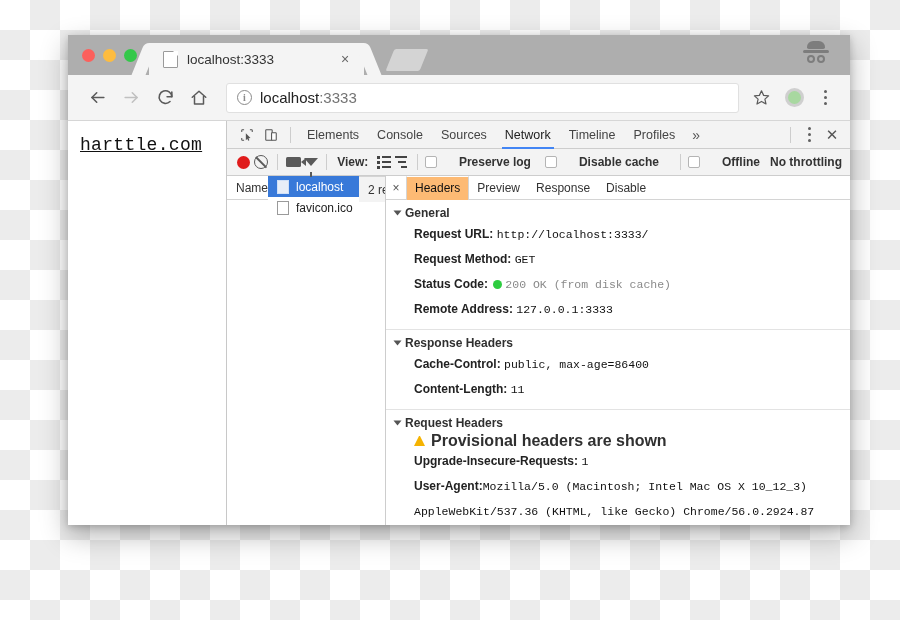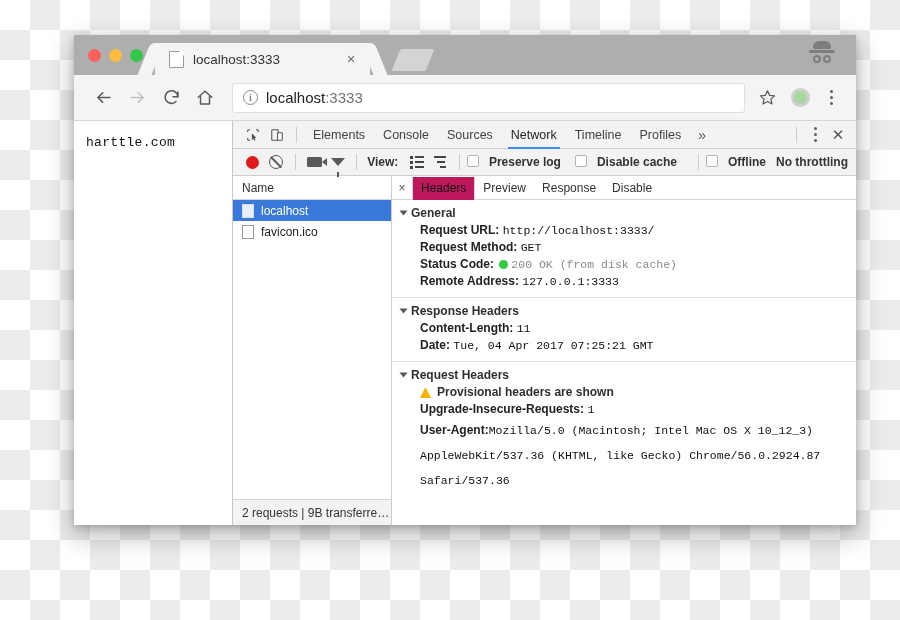--- a/index.html
+++ b/index.html
@@ -14,21 +14,21 @@
       linear-gradient(45deg, #ececec 25%, transparent 25%, transparent 75%, #ececec 75%, #ececec),
       linear-gradient(45deg, #ececec 25%, transparent 25%, transparent 75%, #ececec 75%, #ececec);
     background-size: 60px 60px;
     background-position: 0 0, 30px 30px;
     position: relative;
   }
 
   
   .browser-window {
     position: absolute;
-    left: 74px; top: 35px;
+    left: 68px; top: 35px;
     width: 782px; height: 490px;
     background: #fff;
     box-shadow: 0 10px 26px rgba(0,0,0,0.30), 0 2px 7px rgba(0,0,0,0.18);
     display: flex; flex-direction: column;
     overflow: hidden;
   }
 
   
   .tab-strip {
     height: 40px;
@@ -151,21 +151,21 @@
   
   .content-row { flex: 1; display: flex; min-height: 0; background: #fff; }
   .page-pane {
     width: 159px; flex: 0 0 159px;
     background: #fff;
     border-right: 1px solid #c8c8c8;
     padding: 14px 0 0 12px;
   }
   .page-text {
     font-family: "Liberation Mono", monospace;
-    font-size: 13px; color: #111; letter-spacing: 0.3px;
+    font-size: 18px; color: #111; letter-spacing: 0.3px; text-decoration: underline;
   }
 
   
   .devtools { flex: 1; display: flex; flex-direction: column; min-width: 0; background: #fff; }
 
   .dt-toolbar {
     height: 28px; flex: 0 0 28px;
     background: #f3f3f3;
     border-bottom: 1px solid #cdcdcd;
     display: flex; align-items: center;
@@ -233,35 +233,35 @@
   .view-label { margin: 0 7px 0 3px; font-size: 12px; color: #333; }
   .list-icon { display: flex; flex-direction: column; gap: 2px; }
   .list-icon i { display: flex; align-items: center; gap: 2.5px; }
   .list-icon i::before { content:""; width: 3px; height: 3px; background: #444; }
   .list-icon i::after  { content:""; width: 9px; height: 2.5px; background: #444; }
   .wf-icon { display: flex; flex-direction: column; gap: 2.5px; align-items: flex-start; }
   .wf-icon span { height: 2.5px; background: #444; display:block; }
   .wf-icon span:nth-child(1) { width: 12px; margin-left: 0; }
   .wf-icon span:nth-child(2) { width: 8px; margin-left: 3px; }
   .wf-icon span:nth-child(3) { width: 6px; margin-left: 6px; }
-  .chk-wrap { display: flex; align-items: flex-start; gap: 10px; margin-right: 14px; }
+  .chk-wrap { display: flex; align-items: center; gap: 22px; margin-right: 14px; }
   .chk {
     width: 12px; height: 12px; border: 1.3px solid #b4b4b4;
     border-radius: 2px; background: #fff; flex: 0 0 12px;
   }
   .net-bar .label { font-size: 12px; color: #333; white-space: nowrap; }
   .throttle-label { font-size: 12px; color: #333; margin-left: 4px; white-space: nowrap; }
 
   
   .net-body { flex: 1; display: flex; min-height: 0; }
 
   .req-list {
     width: 159px; flex: 0 0 159px;
     border-right: 1px solid #cdcdcd;
-    display: flex; flex-direction: column;
+    display: flex; 
     background: #fff;
   }
   .req-header {
     height: 24px; flex: 0 0 24px;
     border-bottom: 1px solid #d4d4d4;
     display: flex; align-items: center;
     padding-left: 9px;
     font-size: 12px; color: #333;
     background: #fff;
   }
@@ -299,49 +299,49 @@
     width: 20px; display: flex; align-items: center; justify-content: center;
     font-size: 12px; color: #555;
   }
   .d-tab {
     display: flex; align-items: center; padding: 0 8px;
     font-size: 12px; color: #333; white-space: nowrap;
   }
   .d-tab.active {
     border-left: 1px solid #d4d4d4; border-right: 1px solid #d4d4d4;
     border-top: 1px solid #fff;
-    background: #be185d; color: #111;
+    background: #fdba74; color: #111;
     margin-bottom: -1px; padding-bottom: 1px;
   }
   .detail-body { flex: 1; overflow: hidden; padding: 0; }
 
   .hdr-section { border-bottom: 1px solid #e3e3e3; padding: 6px 0 7px 0; }
   .hdr-section:last-child { border-bottom: none; }
   .sec-title {
     display: flex; align-items: center; gap: 5px;
     font-size: 12px; font-weight: bold; color: #303030;
     padding-left: 9px; margin-bottom: 2px;
   }
   .tri { width: 0; height: 0; border-left: 5px solid #555;
          border-top: 4px solid transparent; border-bottom: 4px solid transparent;
          transform: rotate(90deg); flex: 0 0 5px; }
   .hdr-line {
-    padding-left: 28px; font-size: 12px; line-height: 17px;
+    padding-left: 28px; font-size: 12px; line-height: 25px;
     color: #111; word-break: break-all;
   }
   .hdr-key { font-weight: bold; color: #222; font-family: "Liberation Sans", sans-serif; }
   .hdr-val { font-family: "Liberation Mono", monospace; font-size: 11.5px; color: #111; }
   .hdr-val.muted { color: #8a8a8a; }
   .status-dot {
     display: inline-block; width: 9px; height: 9px;
     border-radius: 50%; background: #2ecc40; margin: 0 3px 0 2px;
     vertical-align: -1px;
   }
   .warn-line {
-    padding-left: 28px; font-size: 12px; line-height: 17px;
+    padding-left: 28px; font-size: 16px; line-height: 17px;
     font-weight: bold; color: #303030; display: flex; align-items: center; gap: 6px;
   }
   .warn-tri {
     width: 0; height: 0; flex: 0 0 11px;
     border-left: 5.5px solid transparent; border-right: 5.5px solid transparent;
     border-bottom: 10px solid #f5b301;
   }
   .ua-wrap { padding-left: 28px; font-size: 12px; line-height: 24px; }
 </style>
 </head>
@@ -560,26 +560,26 @@
                 <span class="hdr-val">127.0.0.1:3333</span>
               </div>
             </div>
 
             <div class="hdr-section">
               <div class="sec-title">
                 <span class="tri"></span>
                 <span>Response Headers</span>
               </div>
               <div class="hdr-line">
+                <span class="hdr-key">Cache-Control:</span>
+                <span class="hdr-val">public, max-age=86400</span>
+              </div>
+              <div class="hdr-line">
                 <span class="hdr-key">Content-Length:</span>
                 <span class="hdr-val">11</span>
-              </div>
-              <div class="hdr-line">
-                <span class="hdr-key">Date:</span>
-                <span class="hdr-val">Tue, 04 Apr 2017 07:25:21 GMT</span>
               </div>
             </div>
 
             <div class="hdr-section">
               <div class="sec-title">
                 <span class="tri"></span>
                 <span>Request Headers</span>
               </div>
               <div class="warn-line">
                 <span class="warn-tri"></span>

